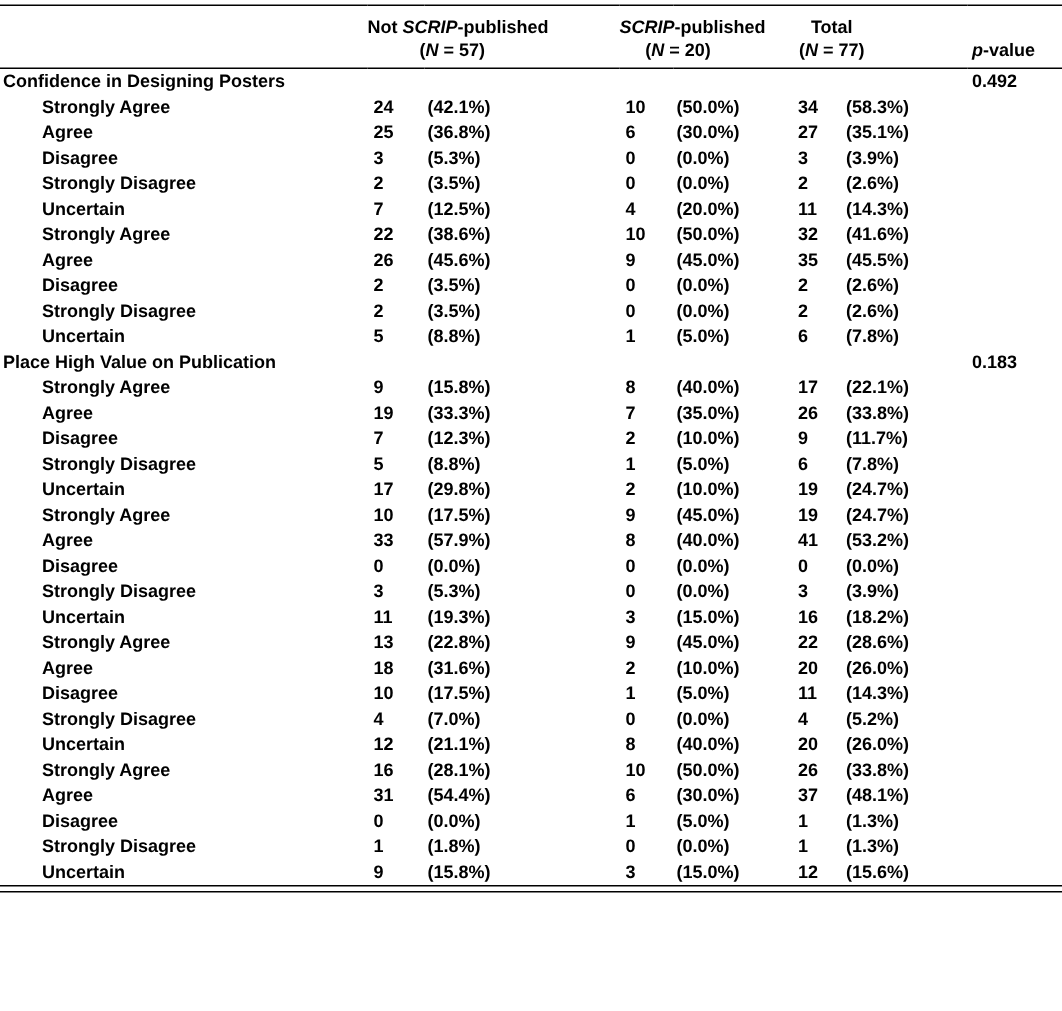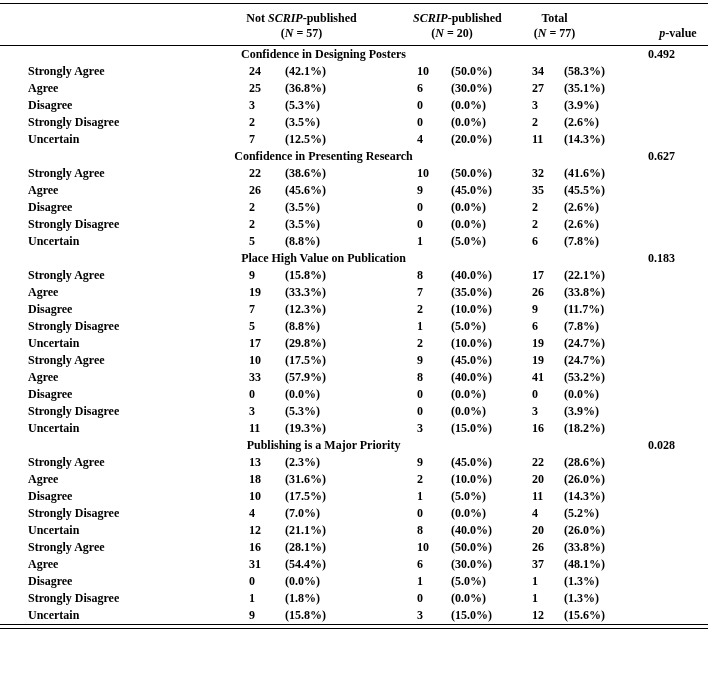--- a/index.html
+++ b/index.html
@@ -1,21 +1,21 @@
 <!DOCTYPE html>
 <html><head>
 <meta charset="utf-8">
 <style>
   * { box-sizing: border-box; }
   html, body { margin: 0; padding: 0; background: #ffffff; }
   .page {
     width: 708px;
     height: 634px;
     background: #ffffff;
-    font-family: Liberation Serif, serif;
+    font-family: Liberation Sans, sans-serif;
     color: #000;
     padding-top: 3px;
     overflow: hidden;
   }
   table {
     border-collapse: collapse;
     table-layout: fixed;
     width: 708px;
     border-top: 1.5px solid #000;
   }
@@ -27,29 +27,28 @@
     text-align: left;
     white-space: nowrap;
     overflow: visible;
   }
   thead th {
     border-bottom: 1px solid #000;
     vertical-align: bottom;
     padding-top: 7px;
     padding-bottom: 4px;
     line-height: 15px;
-    text-align: center;
   }
   .gh { text-align: center; }
   .gh1 { padding-right: 55px; }
   .gh2 { padding-right: 37px; }
   .gh3 { padding-right: 64px; margin-left: 48px; }
   .ph  { padding-left: 3px; }
   tbody td { height: 17px; line-height: 17px; }
-  .section-title { padding-left: 2px; text-align: center; }
+  .section-title { padding-left: 2px; }
   .row-label { padding-left: 28px; }
   .num { padding-left: 4px; }
   .pct { padding-left: 2px; }
   .pval { padding-left: 3px; }
   .it { font-style: italic; }
   .bottom-rule {
     width: 708px;
     height: 5px;
     border-top: 1px solid #000;
     border-bottom: 1px solid #000;
@@ -136,24 +135,20 @@
         <tr class="data-row">
           <td class="row-label">Uncertain</td>
           <td class="num">7</td>
           <td class="pct">(12.5%)</td>
           <td class="num">4</td>
           <td class="pct">(20.0%)</td>
           <td class="num">11</td>
           <td class="pct">(14.3%)</td>
           <td class="pval"></td>
         </tr>
-        <tr class="section-row">
-          <td class="section-title" colspan="7">Confidence in Presenting Research</td>
-          <td class="pval">0.627</td>
-        </tr>
         <tr class="data-row">
           <td class="row-label">Strongly Agree</td>
           <td class="num">22</td>
           <td class="pct">(38.6%)</td>
           <td class="num">10</td>
           <td class="pct">(50.0%)</td>
           <td class="num">32</td>
           <td class="pct">(41.6%)</td>
           <td class="pval"></td>
         </tr>
@@ -294,28 +289,24 @@
         <tr class="data-row">
           <td class="row-label">Uncertain</td>
           <td class="num">11</td>
           <td class="pct">(19.3%)</td>
           <td class="num">3</td>
           <td class="pct">(15.0%)</td>
           <td class="num">16</td>
           <td class="pct">(18.2%)</td>
           <td class="pval"></td>
         </tr>
-        <tr class="section-row">
-          <td class="section-title" colspan="7">Publishing is a Major Priority</td>
-          <td class="pval">0.028</td>
-        </tr>
         <tr class="data-row">
           <td class="row-label">Strongly Agree</td>
           <td class="num">13</td>
-          <td class="pct">(2.3%)</td>
+          <td class="pct">(22.8%)</td>
           <td class="num">9</td>
           <td class="pct">(45.0%)</td>
           <td class="num">22</td>
           <td class="pct">(28.6%)</td>
           <td class="pval"></td>
         </tr>
         <tr class="data-row">
           <td class="row-label">Agree</td>
           <td class="num">18</td>
           <td class="pct">(31.6%)</td>

